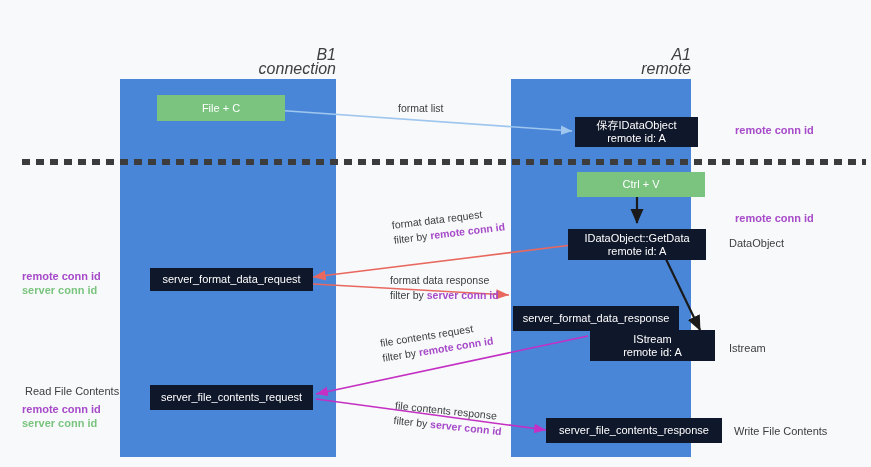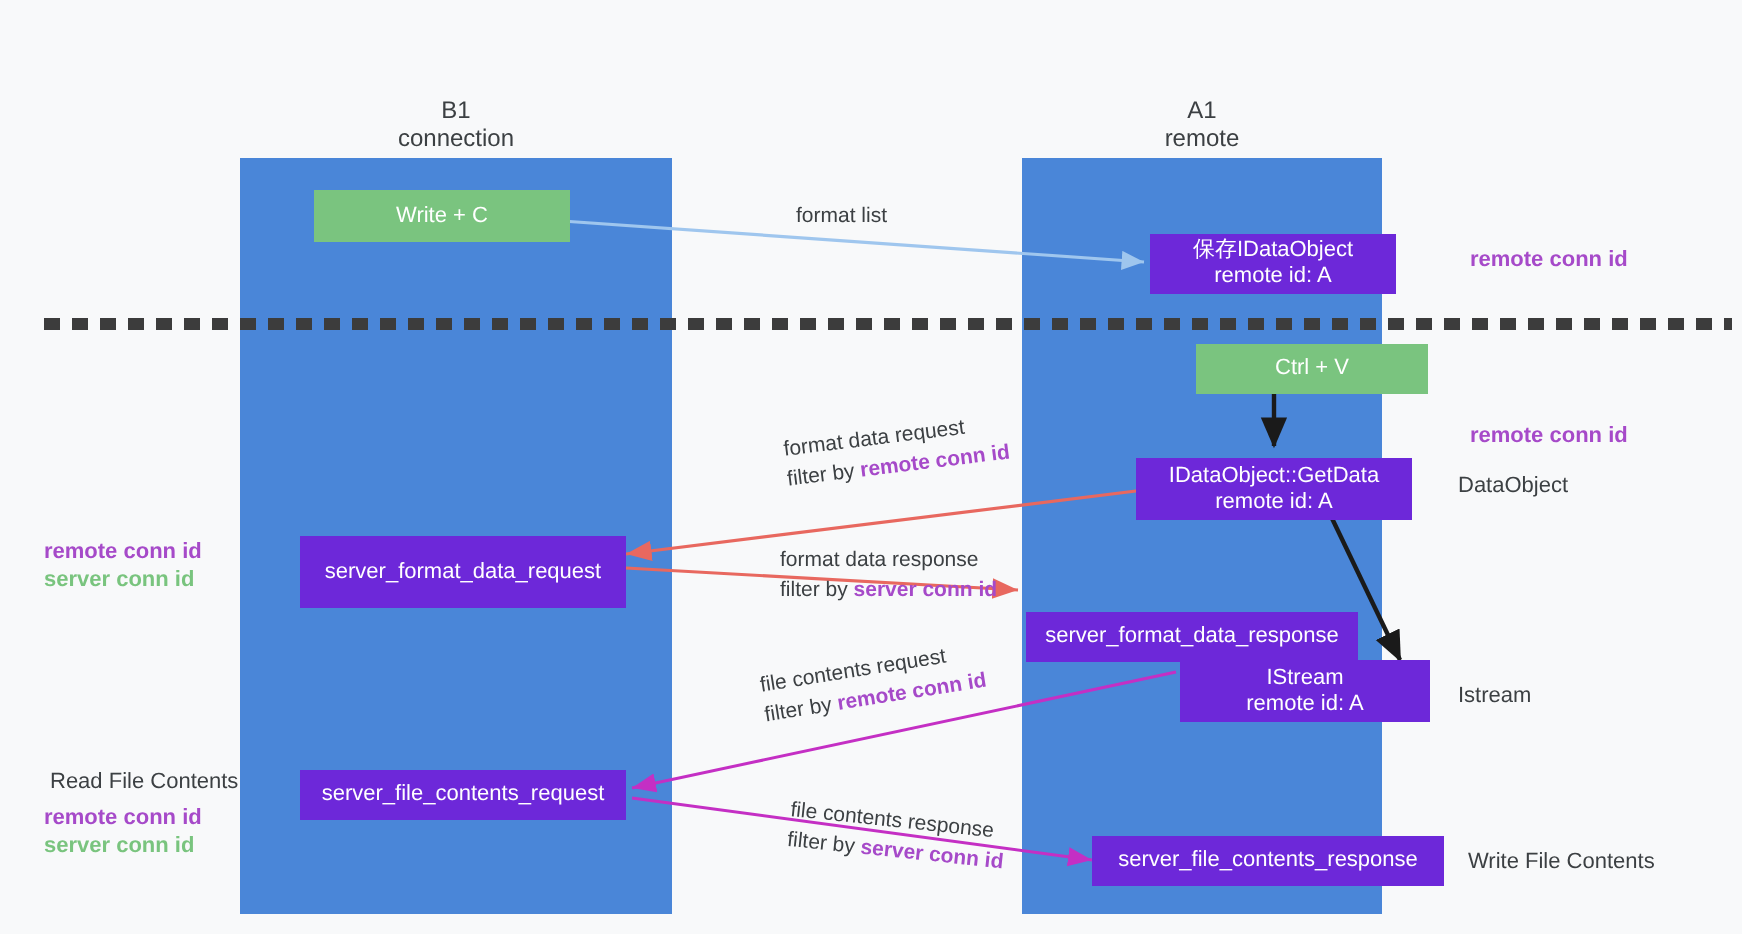--- a/index.html
+++ b/index.html
@@ -19,24 +19,25 @@
   }
   .col {
     position: absolute;
     background: #4a86d8;
   }
   .col-b1 { left: 120px; top: 79px; width: 216px; height: 378px; }
   .col-a1 { left: 511px; top: 79px; width: 180px; height: 378px; }
 
   .col-head {
     position: absolute;
-    text-align: center;
+    text-align: right;
     color: #3c4043;
-    font-size: 12px;
+    font-size: 16px;
     line-height: 14px;
+    font-style: italic;
   }
   .col-head .l1 { display: block; }
   .col-head .l2 { display: block; }
 
   .title {
     position: absolute;
     left: 0; right: 0;
     top: 8px;
     text-align: center;
     color: #3c4043;
@@ -52,21 +53,21 @@
     flex-direction: column;
     align-items: center;
     justify-content: center;
     color: #ffffff;
     font-size: 11px;
     line-height: 13px;
     text-align: center;
     padding: 2px 4px;
   }
   .node.green { background: #7ac47f; }
-  .node.orange { background: #6d28d9; text-align: right; }
+  .node.orange { background: #0f172a; text-align: right; }
   .node span { display: block; white-space: nowrap; }
 
   .sidelabel {
     position: absolute;
     font-size: 11px;
     line-height: 14px;
     white-space: nowrap;
   }
   .sidelabel .purple { color: #a64ac9; font-weight: bold; }
   .sidelabel .green { color: #79c47e; font-weight: bold; }
@@ -136,38 +137,38 @@
     <line x1="313" y1="284" x2="509" y2="295" stroke="#e8685f" stroke-width="1.6" marker-end="url(#ah-red)"></line>
 
     <line x1="664" y1="255" x2="700" y2="330" stroke="#1a1a1a" stroke-width="2.2" marker-end="url(#ah-black)"></line>
 
     <line x1="588" y1="336" x2="316" y2="394" stroke="#c42fc4" stroke-width="1.5" marker-end="url(#ah-mag)"></line>
 
     <line x1="316" y1="399" x2="546" y2="430" stroke="#c42fc4" stroke-width="1.5" marker-end="url(#ah-mag)"></line>
   </svg>
 
   <div class="node green" style="left:157px; top:95px; width:128px; height:26px;">
-    <span>Write + C</span>
+    <span>File + C</span>
   </div>
 
   <div class="node orange" style="left:575px; top:117px; width:123px; height:30px;">
     <span>保存IDataObject</span>
     <span>remote id: A</span>
   </div>
 
-  <div class="node green" style="left:598px; top:172px; width:116px; height:25px;">
+  <div class="node green" style="left:577px; top:172px; width:128px; height:25px;">
     <span>Ctrl + V</span>
   </div>
 
   <div class="node orange" style="left:568px; top:229px; width:138px; height:31px;">
     <span>IDataObject::GetData</span>
     <span>remote id: A</span>
   </div>
 
-  <div class="node orange" style="left:150px; top:268px; width:163px; height:36px;">
+  <div class="node orange" style="left:150px; top:268px; width:163px; height:23px;">
     <span>server_format_data_request</span>
   </div>
 
   <div class="node orange" style="left:513px; top:280px; width:166px; height:25px;margin-top:26px;">
     <span>server_format_data_response</span>
   </div>
 
   <div class="node orange" style="left:590px; top:330px; width:125px; height:31px;">
     <span>IStream</span>
     <span>remote id: A</span>

